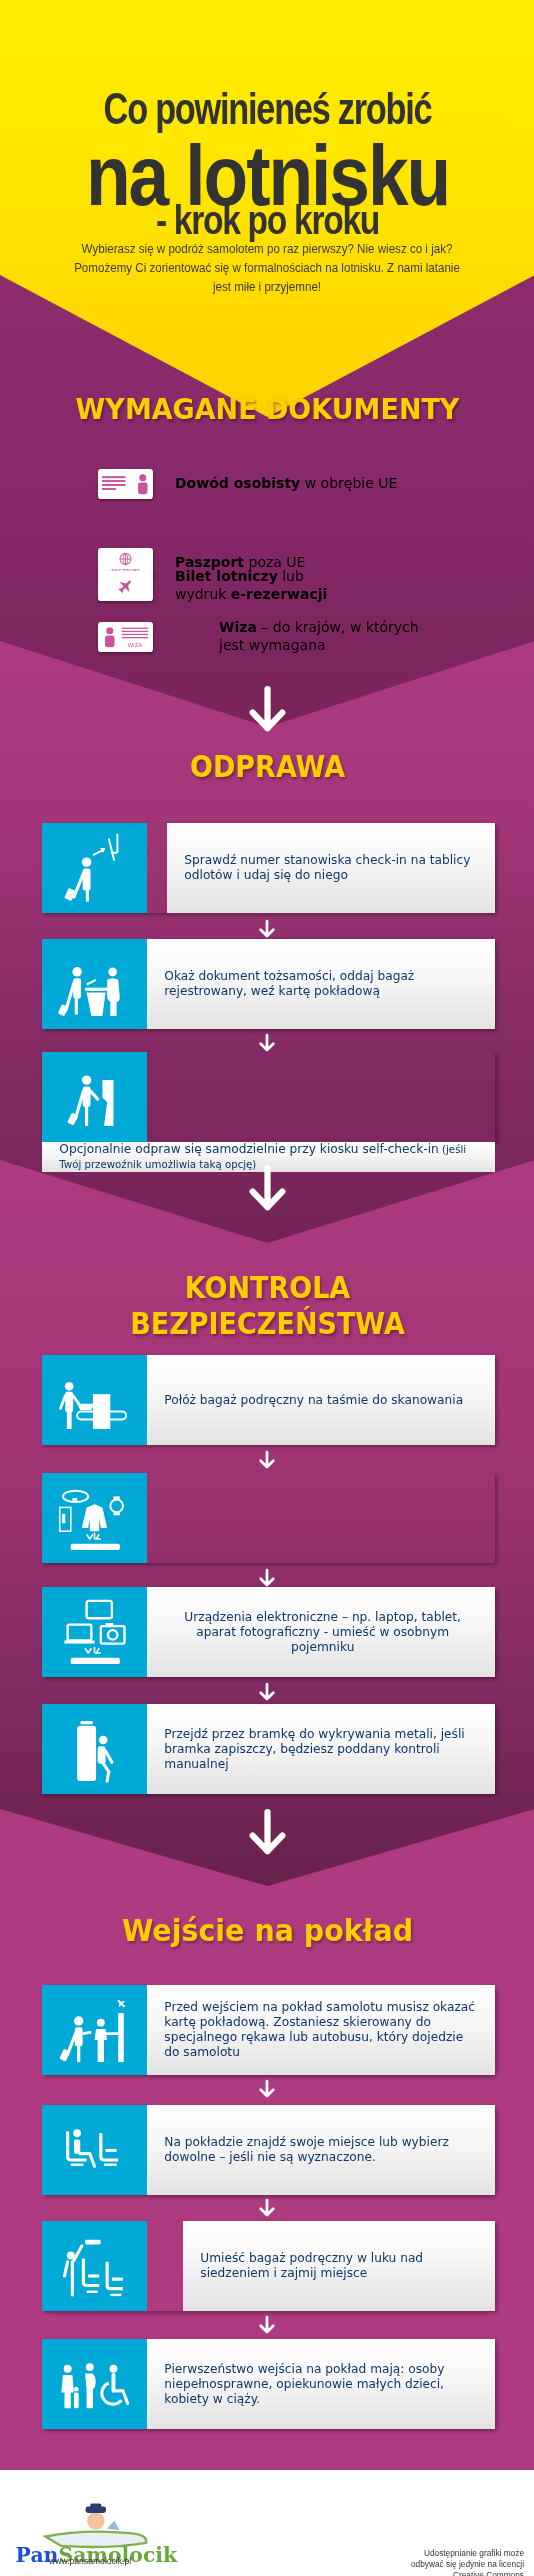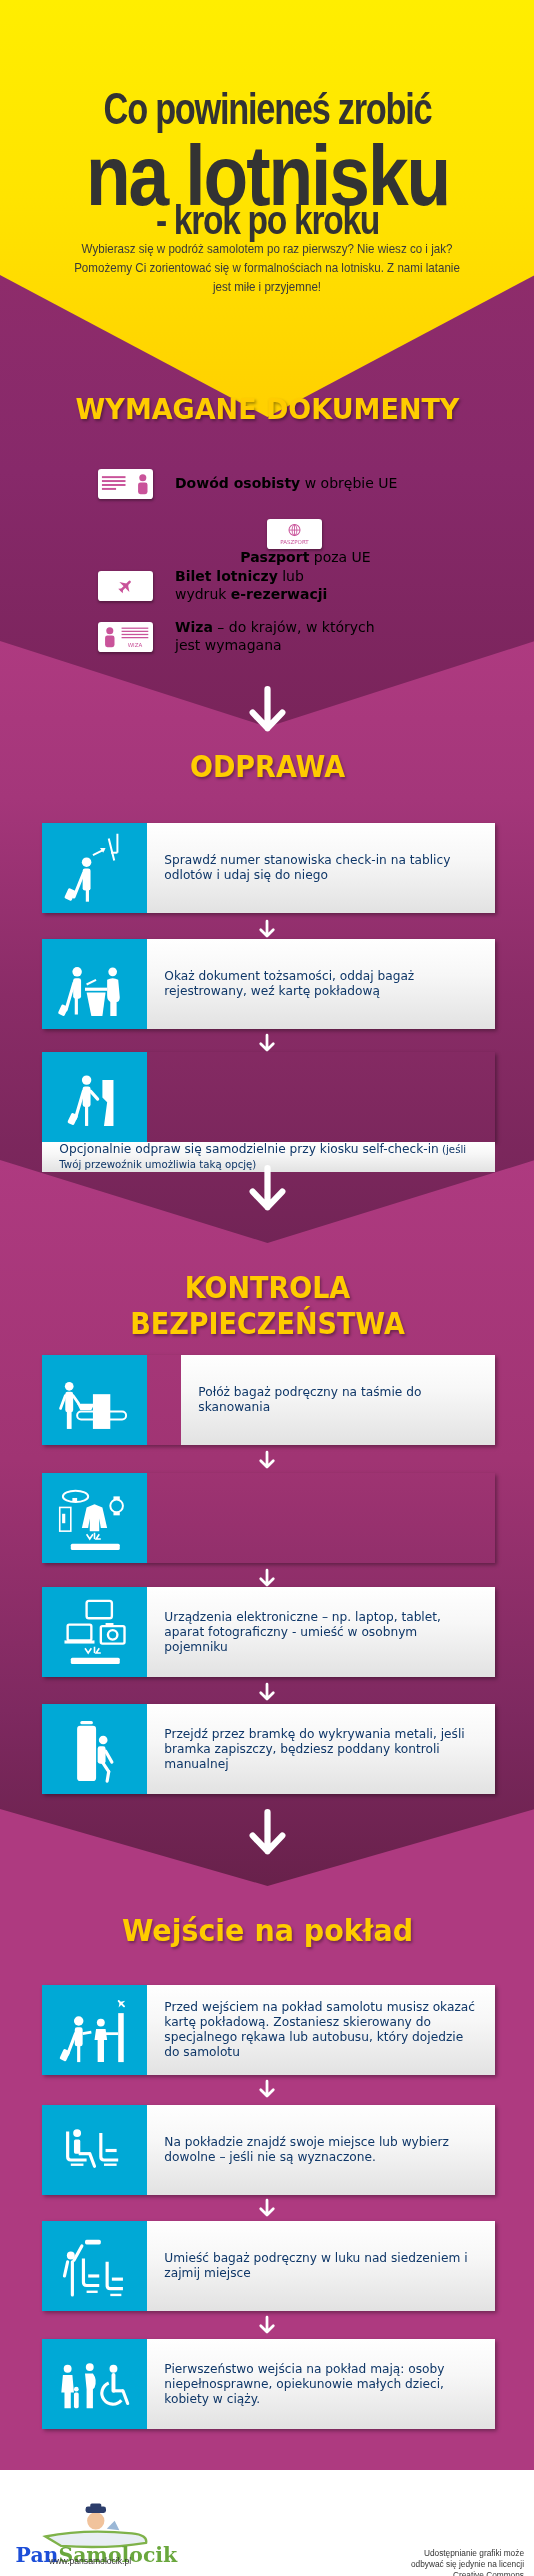--- a/index.html
+++ b/index.html
@@ -61,21 +61,21 @@
       <rect x="5" y="14" width="30" height="2.5" fill="#c9539a"></rect>
       <rect x="5" y="19" width="30" height="2.5" fill="#c9539a"></rect>
       <rect x="5" y="24" width="18" height="2.5" fill="#c9539a"></rect>
       <circle cx="57" cy="11" r="4.5" fill="#c9539a"></circle>
       <rect x="51" y="17" width="12" height="15" rx="3" fill="#c9539a"></rect>
     </svg>
   </div>
   <div class="doc-text"><b>Dowód osobisty</b><span> w obrębie UE</span></div>
 </div>
 
-<div class="abs doc-row" style="top:519px;flex-direction:column;">
+<div class="abs doc-row" style="top:547px;">
   <div class="doc-card">
     <svg width="55" height="30" viewBox="0 0 70 38">
       <circle cx="35" cy="14" r="7" fill="none" stroke="#c9539a" stroke-width="1.3"></circle>
       <ellipse cx="35" cy="14" rx="3" ry="7" fill="none" stroke="#c9539a" stroke-width="1.1"></ellipse>
       <line x1="28" y1="14" x2="42" y2="14" stroke="#c9539a" stroke-width="1.1"></line>
       <line x1="35" y1="7" x2="35" y2="21" stroke="#c9539a" stroke-width="1.1"></line>
       <text x="35" y="32" text-anchor="middle" font-family="DejaVu Sans, sans-serif" font-size="7" fill="#c9539a">PASZPORT</text>
     </svg>
   </div>
   <div class="doc-text"><b>Paszport</b><span> poza UE</span></div>
@@ -87,42 +87,42 @@
       <g transform="translate(35,19) rotate(45)" fill="#c9539a">
         <rect x="-1.6" y="-9" width="3.2" height="18" rx="1.6"></rect>
         <polygon points="-9,2 9,2 1.6,-3 -1.6,-3"></polygon>
         <polygon points="-4,9 4,9 1.5,6 -1.5,6"></polygon>
       </g>
     </svg>
   </div>
   <div class="doc-text"><b>Bilet lotniczy</b><span> lub</span><br><span>wydruk </span><b>e-rezerwacji</b></div>
 </div>
 
-<div class="abs doc-row" style="top:621px;">
+<div class="abs doc-row" style="top:621px;gap:44px;">
   <div class="doc-card">
     <svg width="55" height="30" viewBox="0 0 70 38">
       <circle cx="15" cy="11" r="4.5" fill="#c9539a"></circle>
       <rect x="9" y="17" width="12" height="15" rx="3" fill="#c9539a"></rect>
       <rect x="30" y="7" width="34" height="1.6" fill="#c9539a"></rect>
       <rect x="30" y="11" width="34" height="1.6" fill="#c9539a"></rect>
       <rect x="30" y="15" width="34" height="1.6" fill="#c9539a"></rect>
       <rect x="30" y="19" width="34" height="1.6" fill="#c9539a"></rect>
       <text x="47" y="32" text-anchor="middle" font-family="DejaVu Sans, sans-serif" font-size="7" fill="#c9539a">WIZA</text>
     </svg>
   </div>
   <div class="doc-text"><b>Wiza</b><span> – do krajów, w których</span><br><span>jest wymagana</span></div>
 </div>
 
 <svg class="abs big-arrow" style="top:686px;" viewBox="0 0 50 60">
   <path d="M25 4 V54 M6 34 L25 54 L44 34" fill="none" stroke="#ffffff" stroke-width="8" stroke-linecap="round" stroke-linejoin="round"></path>
 </svg>
 
 <div class="abs sec-title" id="checkin-title">ODPRAWA</div>
 
-<div class="abs step" style="top:823px;">
+<div class="abs step" style="top:823px;gap:20px;">
   <div class="step-icon">
     <svg width="79" height="79" viewBox="0 0 100 100" fill="#ffffff" stroke="#ffffff">
       <circle cx="40" cy="42" r="6" stroke="none"></circle>
       <rect x="35" y="50" width="10" height="28" rx="3" stroke="none"></rect>
       <rect x="39" y="70" width="4" height="22" stroke="none"></rect>
       <line x1="36" y1="56" x2="24" y2="86" stroke-width="4" stroke-linecap="round"></line>
       <rect x="14" y="76" width="10" height="14" rx="2" stroke="none" transform="rotate(25 19 83)"></rect>
       <line x1="48" y1="33" x2="62" y2="26" stroke-width="2.5"></line>
       <polygon points="64,24 57,24 61,30" stroke="none"></polygon>
       <line x1="68" y1="12" x2="75" y2="40" stroke-width="2.5"></line>
@@ -176,21 +176,21 @@
 
 <svg class="abs big-arrow" style="top:1165px;" viewBox="0 0 50 60">
   <path d="M25 4 V54 M6 34 L25 54 L44 34" fill="none" stroke="#ffffff" stroke-width="8" stroke-linecap="round" stroke-linejoin="round"></path>
 </svg>
 
 <div class="abs sec-title" id="security-title">
   <div>KONTROLA</div>
   <div>BEZPIECZEŃSTWA</div>
 </div>
 
-<div class="abs step" style="top:1355px;gap:34px;">
+<div class="abs step" style="top:1355px;">
   <div class="step-icon">
     <svg width="79" height="79" viewBox="0 0 100 100" fill="#ffffff" stroke="#ffffff">
       <circle cx="18" cy="32" r="5.5" stroke="none"></circle>
       <rect x="13" y="39" width="10" height="26" rx="3" stroke="none"></rect>
       <rect x="15" y="60" width="6" height="26" stroke="none"></rect>
       <line x1="13" y1="44" x2="7" y2="60" stroke-width="3.5" stroke-linecap="round"></line>
       <line x1="23" y1="44" x2="30" y2="54" stroke-width="3.5" stroke-linecap="round"></line>
       <rect x="48" y="42" width="22" height="44" stroke="none"></rect>
       <rect x="28" y="64" width="62" height="10" rx="5" fill="none" stroke-width="2.5"></rect>
       <path d="M28 54 L50 54 L46 62 L32 62 Z" stroke="none"></path>
@@ -217,21 +217,21 @@
       <line x1="50" y1="68" x2="50" y2="76" stroke-width="2"></line>
       <polyline points="56,70 52,76 58,76" fill="none" stroke-width="2"></polyline>
       <rect x="20" y="82" width="62" height="8" rx="2" stroke="none"></rect>
     </svg>
   </div>
 </div>
 <svg class="abs small-arrow" style="top:1567px;" viewBox="0 0 28 28">
     <path d="M14 4 V22 M6 15 L14 23 L22 15" fill="none" stroke="#ffffff" stroke-width="3.5" stroke-linecap="round" stroke-linejoin="round"></path>
   </svg>
 
-<div class="abs step" style="top:1587px;">
+<div class="abs step" style="top:1587px;text-align:center;">
   <div class="step-icon">
     <svg width="79" height="79" viewBox="0 0 100 100" fill="#ffffff" stroke="#ffffff">
       <rect x="40" y="10" width="32" height="22" rx="3" fill="none" stroke-width="3"></rect>
       <rect x="16" y="40" width="30" height="20" rx="2" fill="none" stroke-width="3"></rect>
       <rect x="12" y="60" width="38" height="4" stroke="none"></rect>
       <rect x="58" y="42" width="30" height="22" rx="2" fill="none" stroke-width="3"></rect>
       <circle cx="73" cy="53" r="6" fill="none" stroke-width="3"></circle>
       <rect x="64" y="38" width="10" height="4" stroke="none"></rect>
       <polyline points="38,70 42,76 46,70" fill="none" stroke-width="2"></polyline>
       <line x1="50" y1="68" x2="50" y2="76" stroke-width="2"></line>
@@ -304,21 +304,21 @@
       <line x1="64" y1="50" x2="78" y2="50" stroke-width="4"></line>
       <line x1="62" y1="68" x2="78" y2="68" stroke-width="3"></line>
     </svg>
   </div>
   <div class="step-text">Na pokładzie znajdź swoje miejsce lub wybierz dowolne – jeśli nie są wyznaczone.</div>
 </div>
 <svg class="abs small-arrow" style="top:2197px;" viewBox="0 0 28 28">
     <path d="M14 4 V22 M6 15 L14 23 L22 15" fill="none" stroke="#ffffff" stroke-width="3.5" stroke-linecap="round" stroke-linejoin="round"></path>
   </svg>
 
-<div class="abs step" style="top:2221px;">
+<div class="abs step" style="top:2221px;gap:36px;">
   <div class="step-icon">
     <svg width="79" height="79" viewBox="0 0 100 100" fill="#ffffff" stroke="#ffffff">
       <rect x="38" y="16" width="20" height="6" rx="2" stroke="none"></rect>
       <circle cx="20" cy="36" r="5" stroke="none"></circle>
       <line x1="16" y1="44" x2="12" y2="62" stroke-width="4" stroke-linecap="round"></line>
       <line x1="22" y1="44" x2="22" y2="86" stroke-width="4" stroke-linecap="round"></line>
       <line x1="24" y1="42" x2="34" y2="24" stroke-width="4" stroke-linecap="round"></line>
       <path d="M36 40 L36 70 Q36 74 40 74 L56 74" fill="none" stroke-width="4"></path>
       <line x1="42" y1="62" x2="56" y2="62" stroke-width="4"></line>
       <line x1="40" y1="82" x2="54" y2="82" stroke-width="3"></line>

